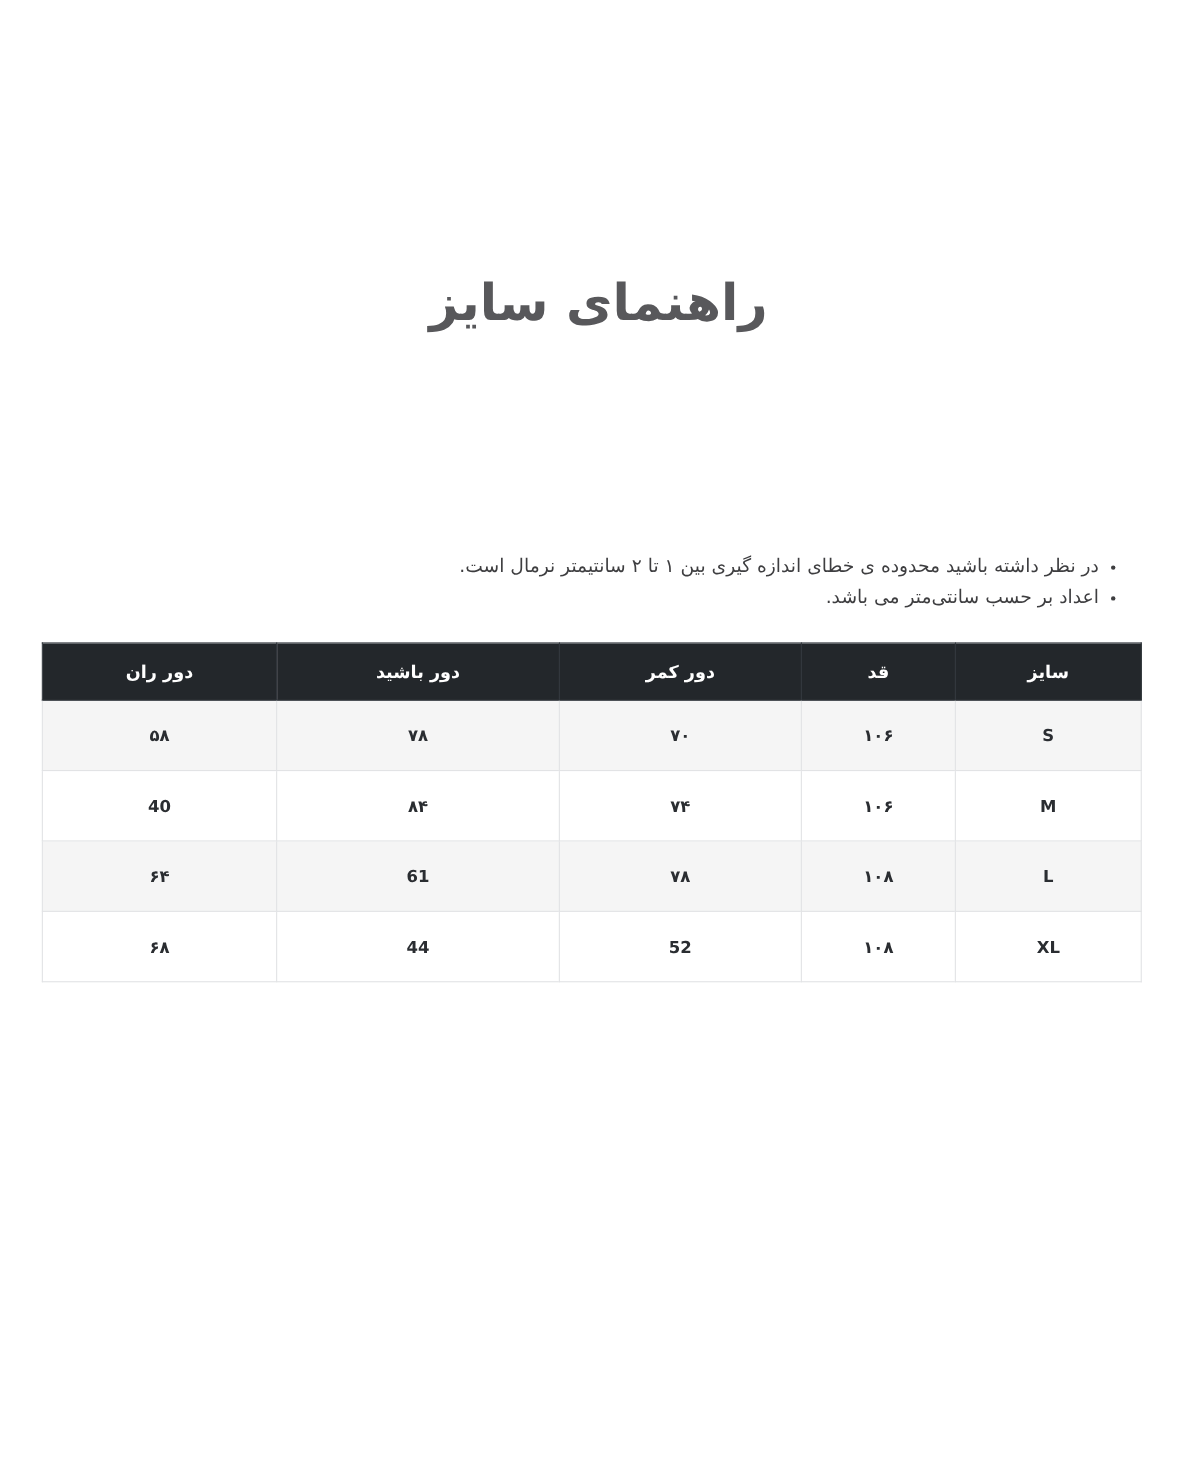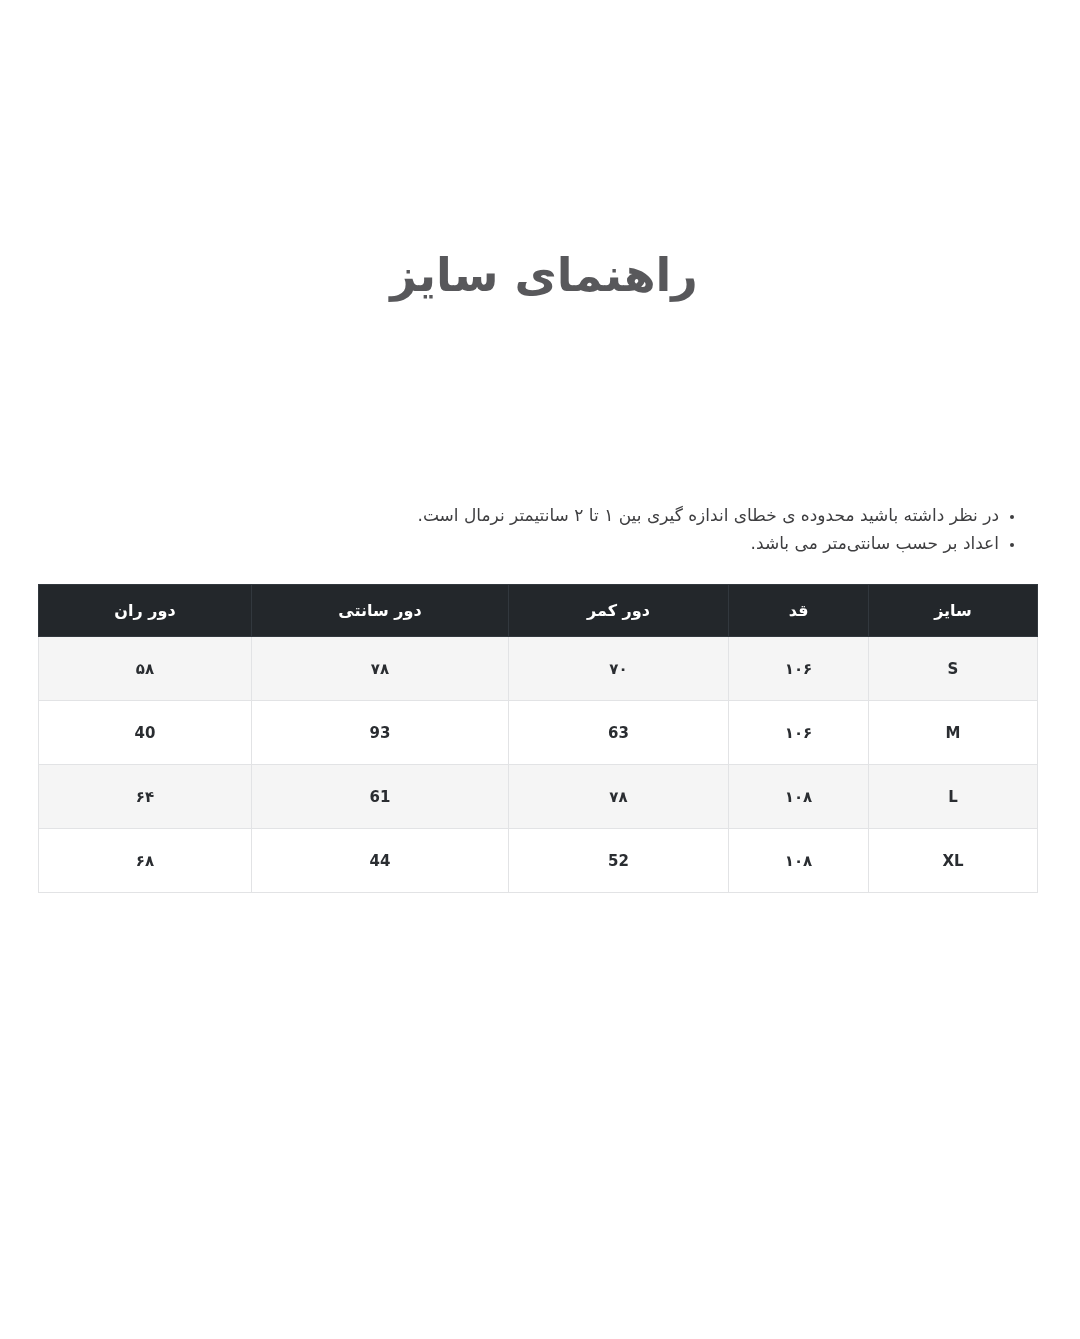--- a/index.html
+++ b/index.html
@@ -101,37 +101,37 @@
         <col class="col-height">
         <col class="col-waist">
         <col class="col-hip">
         <col class="col-thigh">
     </colgroup>
     <thead>
       <tr>
         <th>سایز</th>
         <th>قد</th>
         <th>دور کمر</th>
-        <th>دور سانتی</th>
+        <th>دور باشید</th>
         <th>دور ران</th>
       </tr>
     </thead>
     <tbody>
       <tr>
         <td>S</td>
         <td>۱۰۶</td>
         <td>۷۰</td>
         <td>۷۸</td>
         <td>۵۸</td>
       </tr>
       <tr>
         <td>M</td>
         <td>۱۰۶</td>
-        <td>63</td>
-        <td>93</td>
+        <td>۷۴</td>
+        <td>۸۴</td>
         <td>40</td>
       </tr>
       <tr>
         <td>L</td>
         <td>۱۰۸</td>
         <td>۷۸</td>
         <td>61</td>
         <td>۶۴</td>
       </tr>
       <tr>

